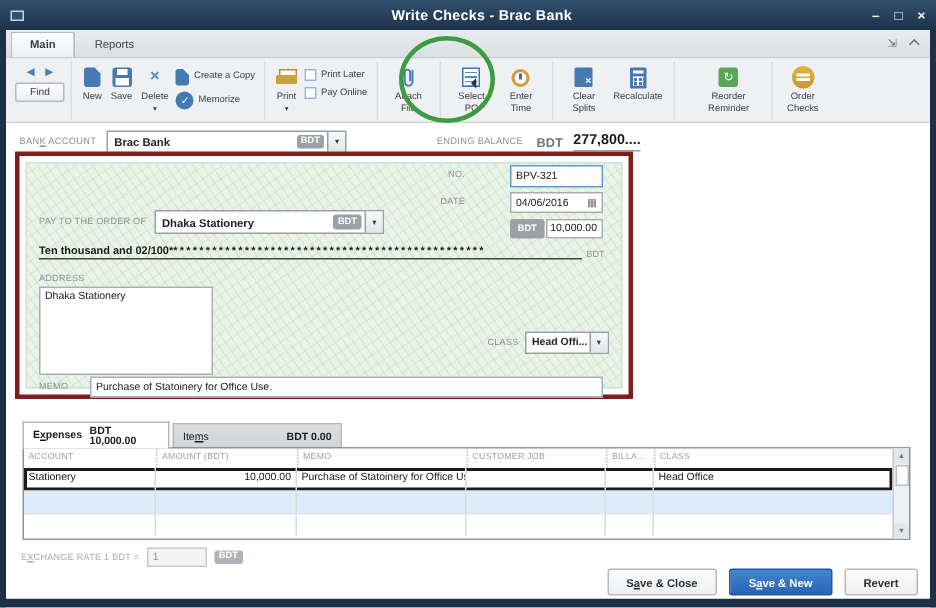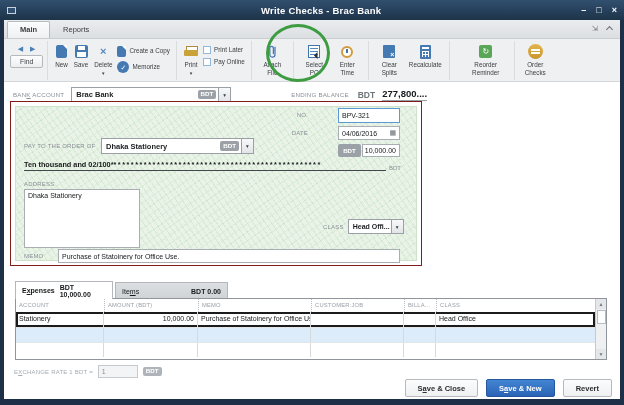--- a/index.html
+++ b/index.html
@@ -80,21 +80,21 @@
   .combo { display:flex; align-items:center; border:1px solid #9aa0a6; background:#fff; height:16px; }
   .combo .cval { font-size:7.5px; font-weight:bold; color:#1c1e20; padding:0 4px; flex:1; white-space:nowrap; overflow:hidden; }
   .darrbox { width:12px; align-self:stretch; border-left:1px solid #9aa0a6; background:linear-gradient(#f7f8f9,#e2e4e7); display:flex; align-items:center; justify-content:center; font-size:5.5px; color:#3a3d40; }
   .combo .chip { margin-right:2px; }
   .bankcombo { width:160px; margin-left:7px; }
   .ebal-lbl { margin-left:60px; }
   .ebal-cur { font-size:8.5px; font-weight:bold; color:#70757a; margin-left:9px; }
   .ebal-val { font-size:9.5px; font-weight:bold; color:#17191b; margin-left:7px; border-bottom:1px solid #9aa0a6; padding-bottom:1px; }
 
   
-  .check-outer { position:absolute; left:6px; top:19px; width:412px; height:165px; border:1px solid #7f1d1d; background:#fff; }
+  .check-outer { position:absolute; left:6px; top:19px; width:412px; height:165px; border:3px solid #7f1d1d; background:#fff; }
   .paper { position:absolute; inset:4px; background-color:#e9f3e7; border:1px solid #cfe3cc;
            background-image:repeating-linear-gradient(55deg, rgba(140,195,140,.18) 0 1px, transparent 1px 5px),
                             repeating-linear-gradient(-35deg, rgba(140,195,140,.14) 0 1px, transparent 1px 7px); }
   .clbl { position:absolute; font-size:6px; color:#8b9096; letter-spacing:.2px; }
   .r-align { text-align:right; }
   .tin { font-family:"Liberation Sans",sans-serif; font-size:7px; color:#17191b; border:1px solid #a9aeb3; background:#fff; padding:0 3px; }
   .no-input { position:absolute; left:327px; top:6px; width:62px; height:15px; border:1px solid #5b9bd5; }
   .datebox { position:absolute; left:327px; top:24px; width:62px; height:14px; background:#fff; border:1px solid #a9aeb3; display:flex; align-items:center; justify-content:space-between; padding:0 3px; font-size:7px; color:#17191b; }
   .calic { font-size:7px; color:#6a6f74; }
   .amtchip { position:absolute; left:327px; top:42px; width:23px; height:13px; display:flex; align-items:center; justify-content:center; border-radius:2px; background:#9ba1a7; color:#fff; font-size:6.2px; font-weight:bold; }

